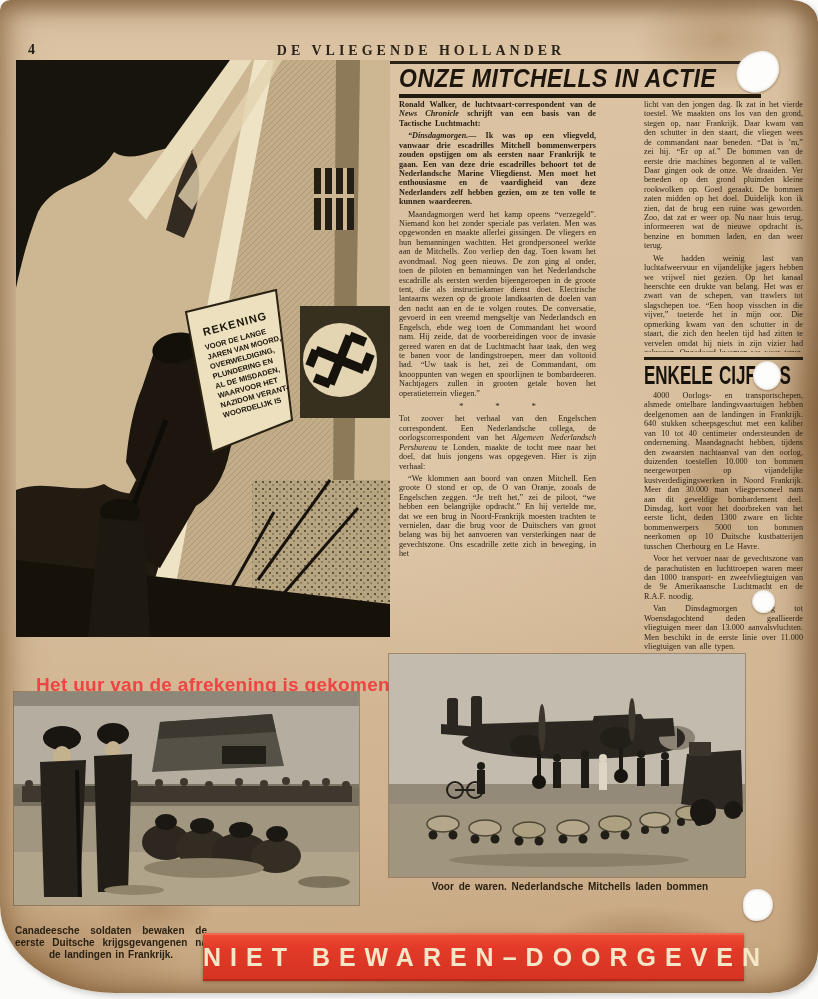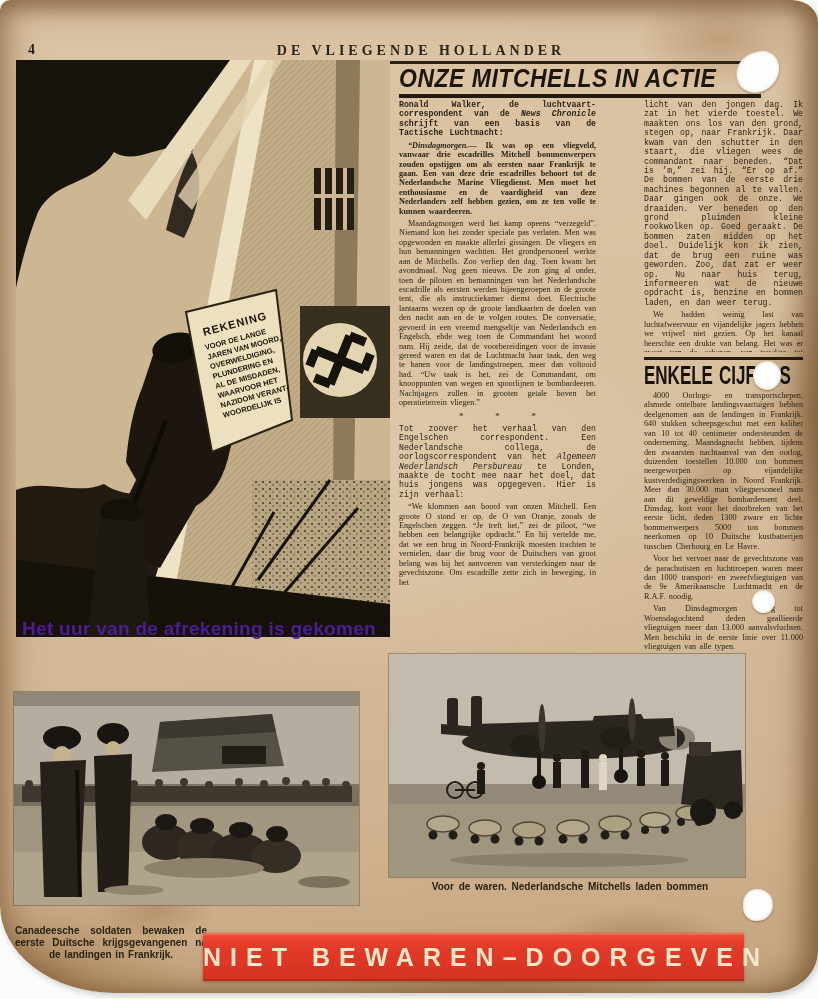--- a/index.html
+++ b/index.html
@@ -40,31 +40,31 @@
     color:#1c160e;white-space:nowrap;transform:scaleY(1.12);transform-origin:left top;}
   .headline .u{margin-top:4px;height:4px;background:#221b10;}
   
   .newsprint{font-family:"Liberation Serif",serif;font-size:8.2px;line-height:1.15;
     text-align:justify;color:#281f12;word-spacing:1.4px;}
   .col1{position:absolute;left:399px;top:100px;width:197px;height:508px;overflow:hidden;}
   .col2{position:absolute;left:601px;top:100px;width:159px;height:545px;margin-left:43px;}
   .col2 .partA{height:252px;overflow:hidden;}
   .col2 .partB{overflow:hidden;}
   .para{margin:0 0 3px;text-indent:9px;}
-  .para.noindent{text-indent:0;font-family:Liberation Mono, monospace;}
+  .para.noindent{text-indent:0;}
   .bold{font-weight:bold;}
   .stars{text-align:center;margin:2px 0 3px;font-size:9px;letter-spacing:14px;text-indent:14px;}
   .cij-rule{height:3px;background:#221b10;margin:5px 0 4px;}
   .cij-head{font:bold 17px "Liberation Sans",sans-serif;color:#17120b;height:27px;line-height:25px;
     transform:scale(1.0,1.55);transform-origin:left center;white-space:nowrap;letter-spacing:0;}
   
   .illus{position:absolute;left:16px;top:60px;width:374px;height:577px;}
   .illus svg{display:block;width:100%;height:100%;}
-  .illus-cap{position:absolute;left:22px;top:618px;width:368px;
-    font:bold 19px "Liberation Sans",sans-serif;color:#4c1d95;letter-spacing:.3px;}
+  .illus-cap{position:absolute;left:22px;top:674px;width:368px;
+    font:bold 19px "Liberation Sans",sans-serif;color:#ef4444;letter-spacing:.3px;text-align:right;}
   .photo{position:absolute;box-shadow:0 0 0 1px rgba(60,45,25,.35);}
   .photo svg{display:block;width:100%;height:100%;}
   .photoL{left:14px;top:692px;width:345px;height:213px;}
   .photoR{left:389px;top:654px;width:356px;height:223px;}
   .capR{position:absolute;left:395px;top:881px;width:350px;text-align:center;
     font:bold 10px "Liberation Sans",sans-serif;color:#2a2112;word-spacing:2px;}
   .capL{position:absolute;left:15px;top:925px;width:192px;
     font:bold 10px/1.18 "Liberation Sans",sans-serif;color:#2a2112;
     text-align:justify;text-align-last:center;word-spacing:1px;}
   

